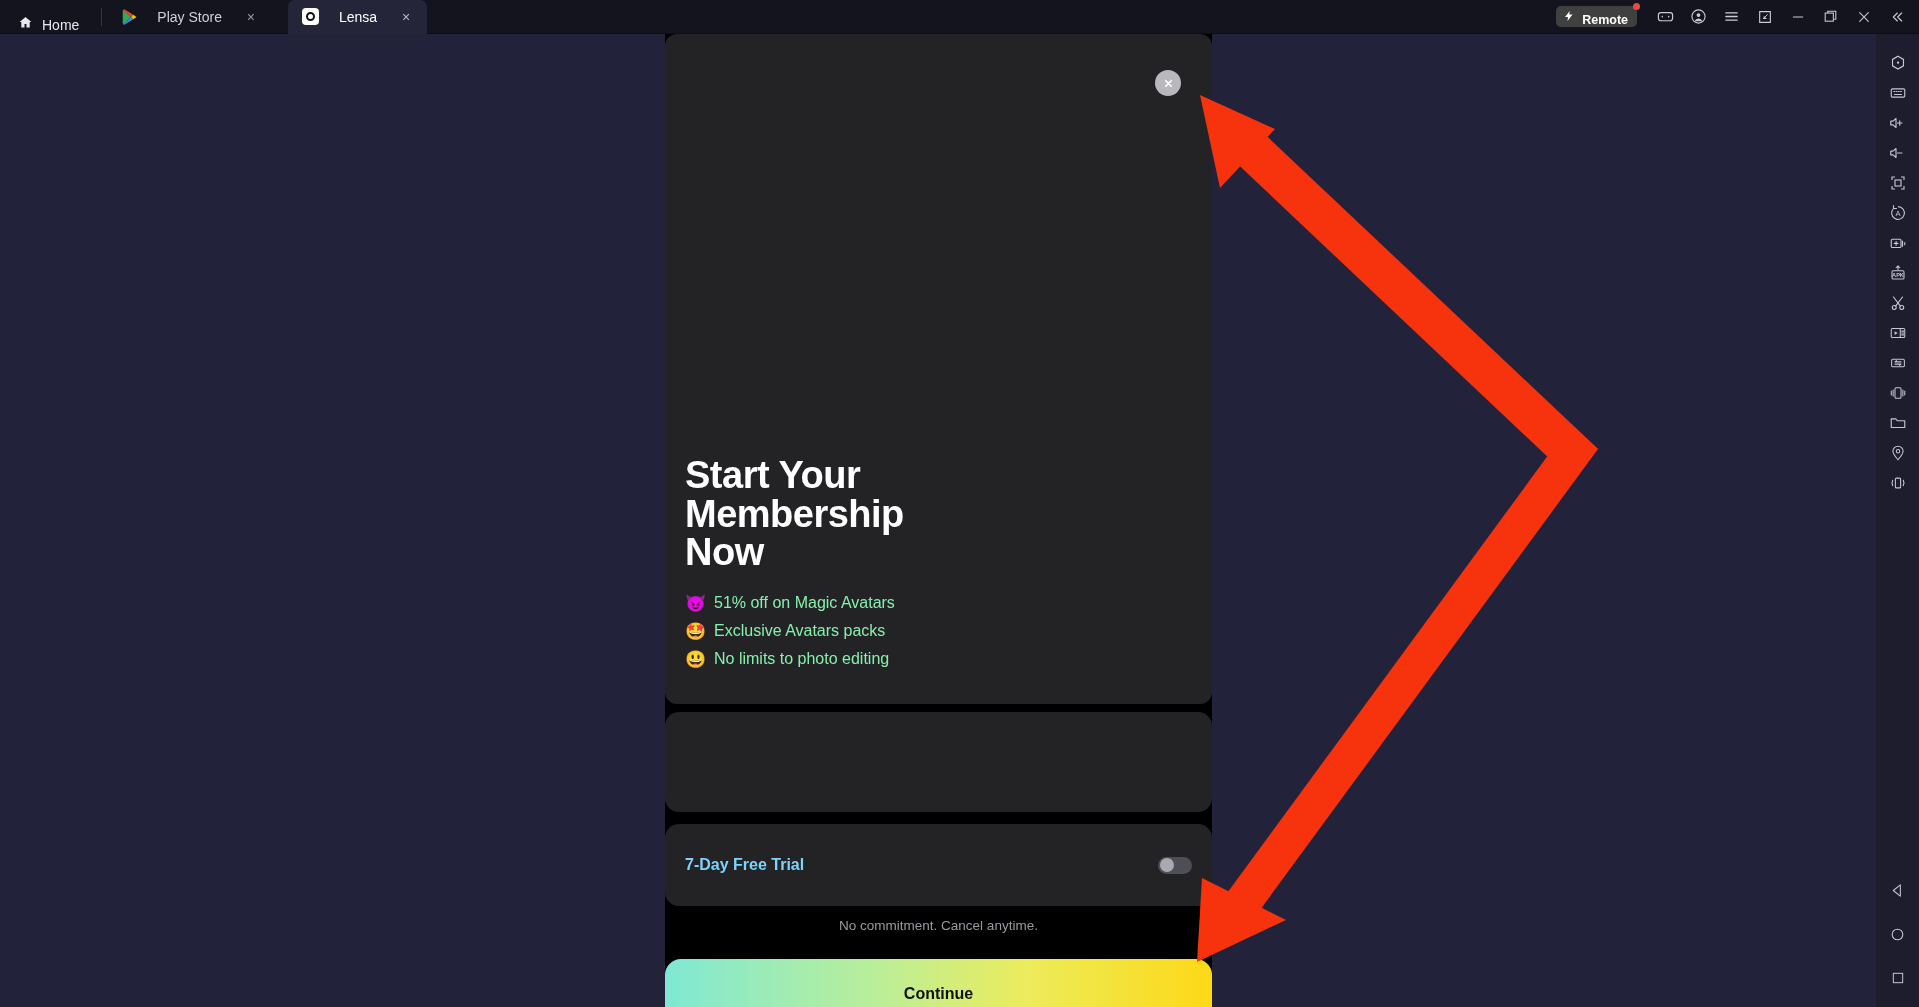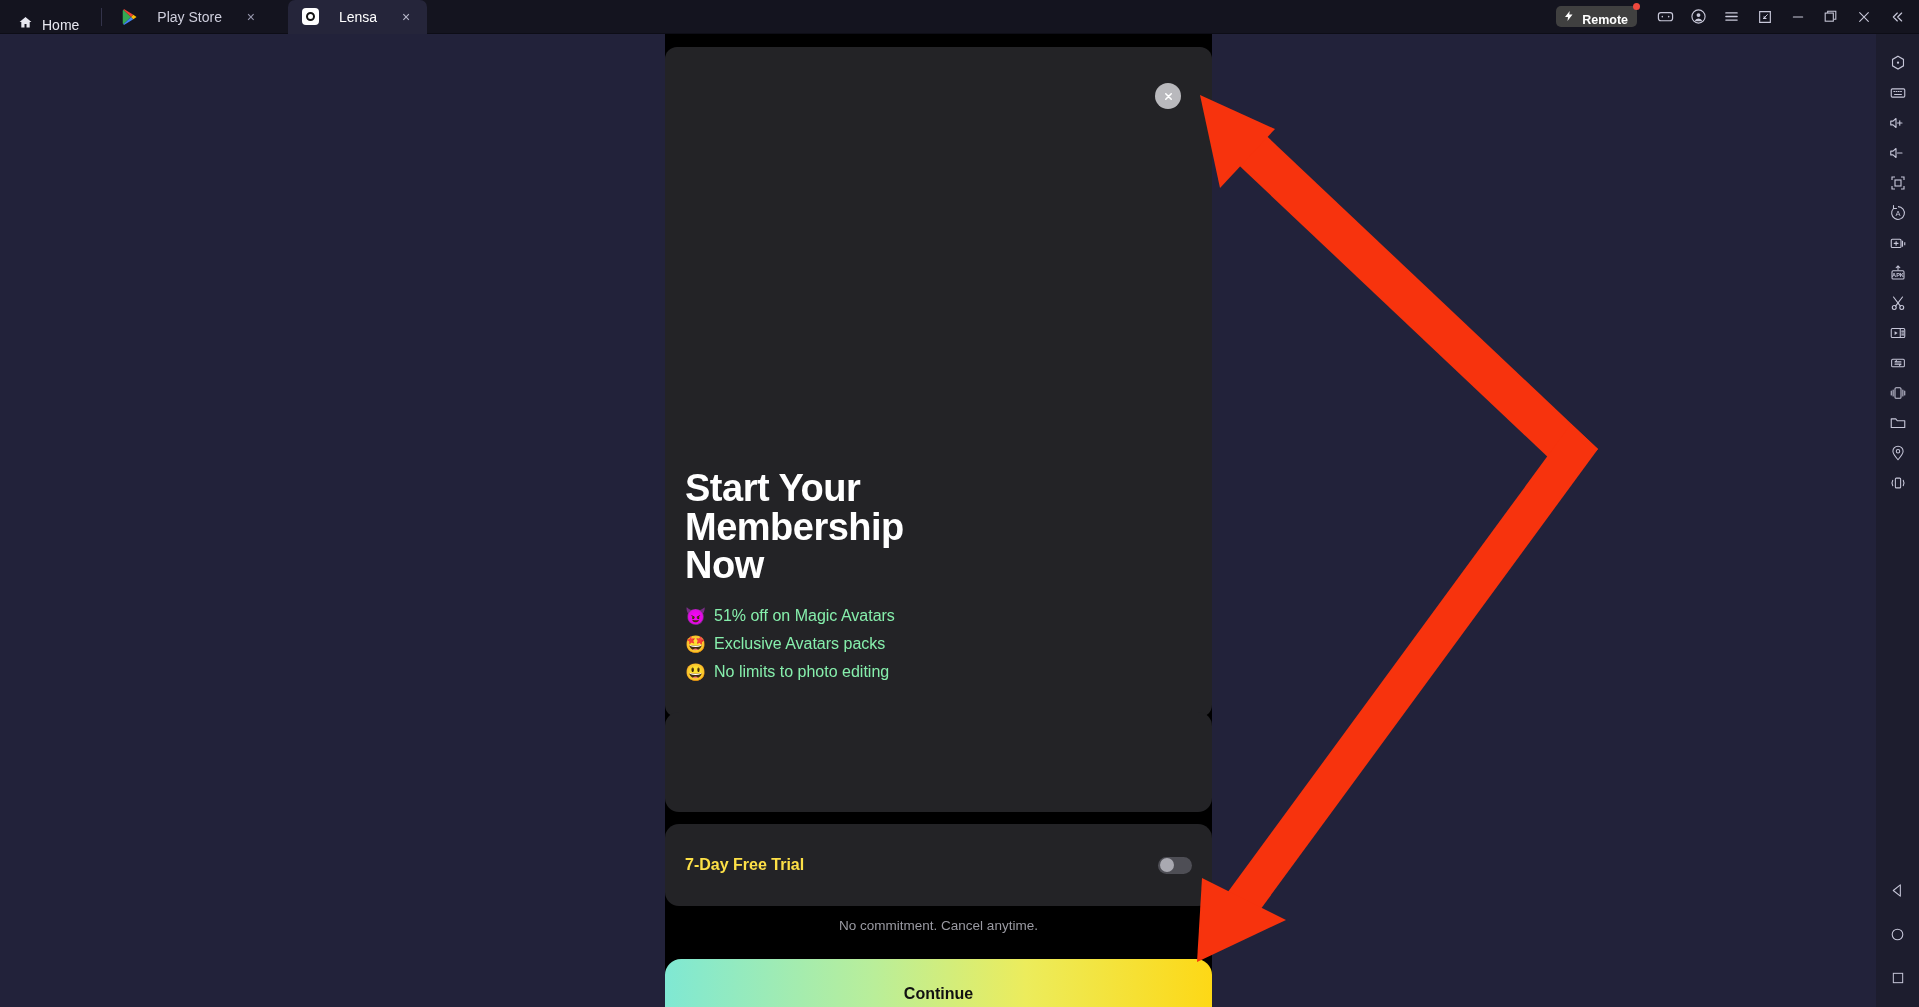--- a/index.html
+++ b/index.html
@@ -65,21 +65,21 @@
   
   .stage{ position:absolute; left:0; top:34px; width:1876px; height:973px; background:#22223a; }
 
   .phone{
     position:absolute; left:665px; top:0px; width:547px; height:973px;
     background:#000000; overflow:hidden;
   }
 
   .hero{
     position:absolute; left:0; top:0; width:547px; height:670px;
-    background:#232326; border-radius:12px;margin-top:13px;
+    background:#232326; border-radius:12px;
   }
   .close-circle{
     position:absolute; right:31px; top:36px; width:26px; height:26px; border-radius:50%;
     background:#b9b9bd; display:flex; align-items:center; justify-content:center;
   }
   .close-circle svg{ display:block; }
 
   .hero-copy{ position:absolute; left:20px; bottom:26px; right:20px; }
   .hero-title{
     color:#ffffff; font-weight:bold; font-size:38px; line-height:1.02;
@@ -101,21 +101,21 @@
   }
   .plan-price{ color:#ffffff; font-size:16px; font-weight:bold; }
   .plan-price .old{ text-decoration:line-through; }
   .plan-price .arr{ font-weight:normal; margin:0 4px; }
 
   .trial-card{
     position:absolute; left:0; top:790px; width:547px; height:82px;
     background:#232326; border-radius:14px;
     display:flex; align-items:center; justify-content:space-between; padding:0 20px;
   }
-  .trial-label{ color:#fde047; font-size:16px; font-weight:bold;text-align:center; }
+  .trial-label{ color:#7dd3fc; font-size:16px; font-weight:bold;text-align:center; }
   .toggle{ width:34px; height:17px; border-radius:9px; background:#4e4e55; position:relative; }
   .toggle .knob{ position:absolute; left:1.5px; top:1.5px; width:14px; height:14px; border-radius:50%; background:#a9a9b1; }
 
   .commit-note{
     position:absolute; left:0; top:884px; width:547px; text-align:center;
     color:#9a9aa2; font-size:13.5px;
   }
 
   .continue-btn{
     position:absolute; left:0; top:925px; width:547px; height:70px;

